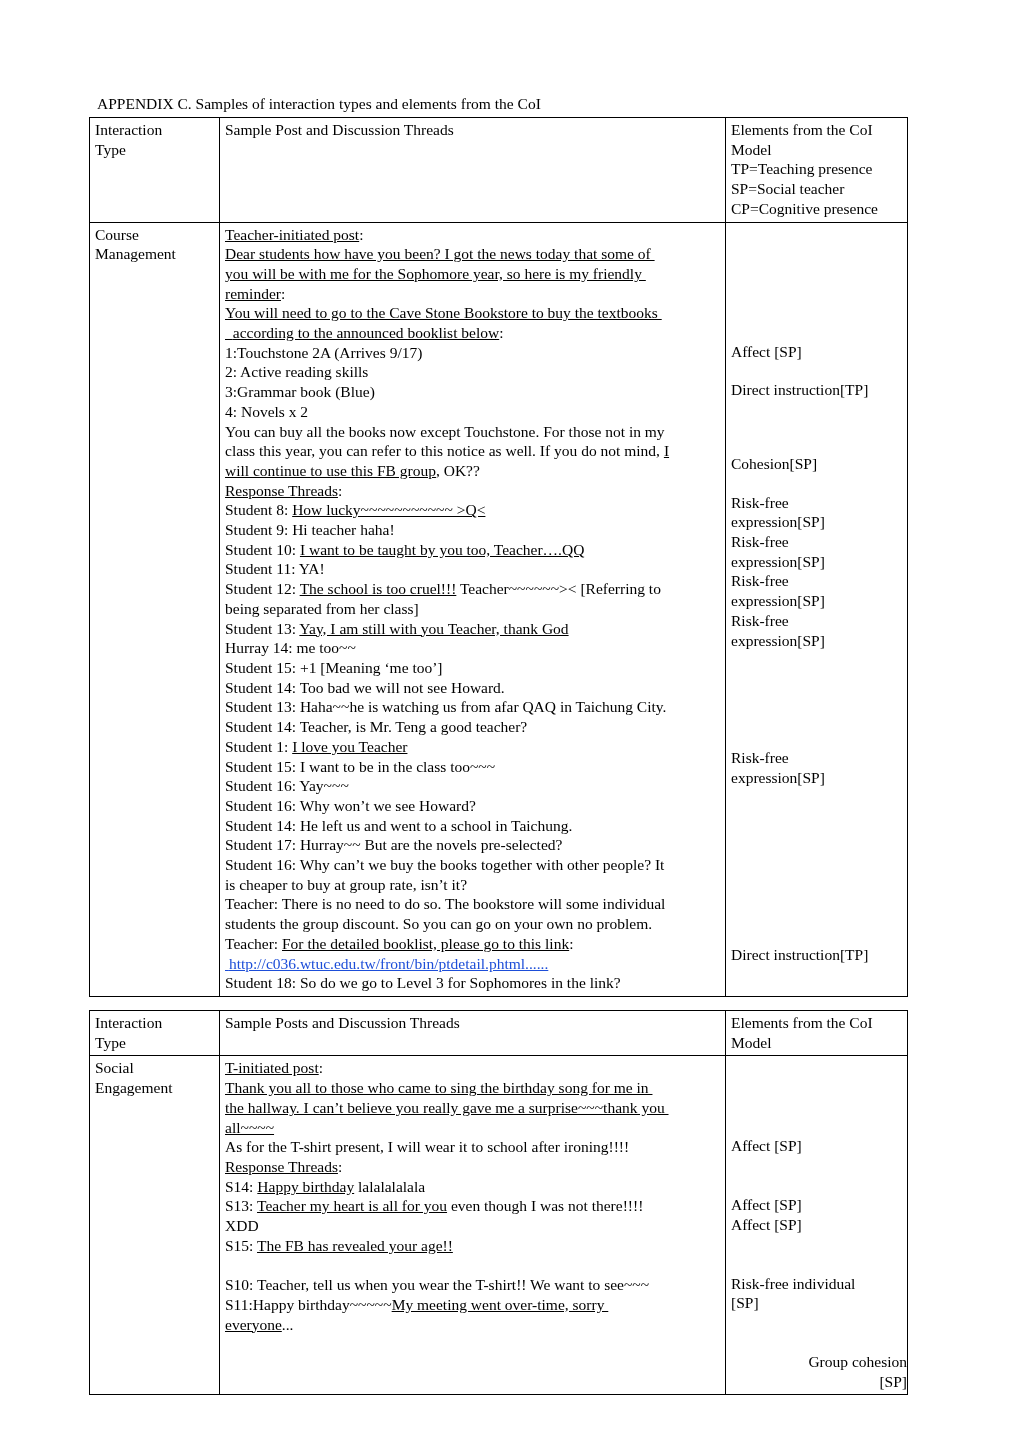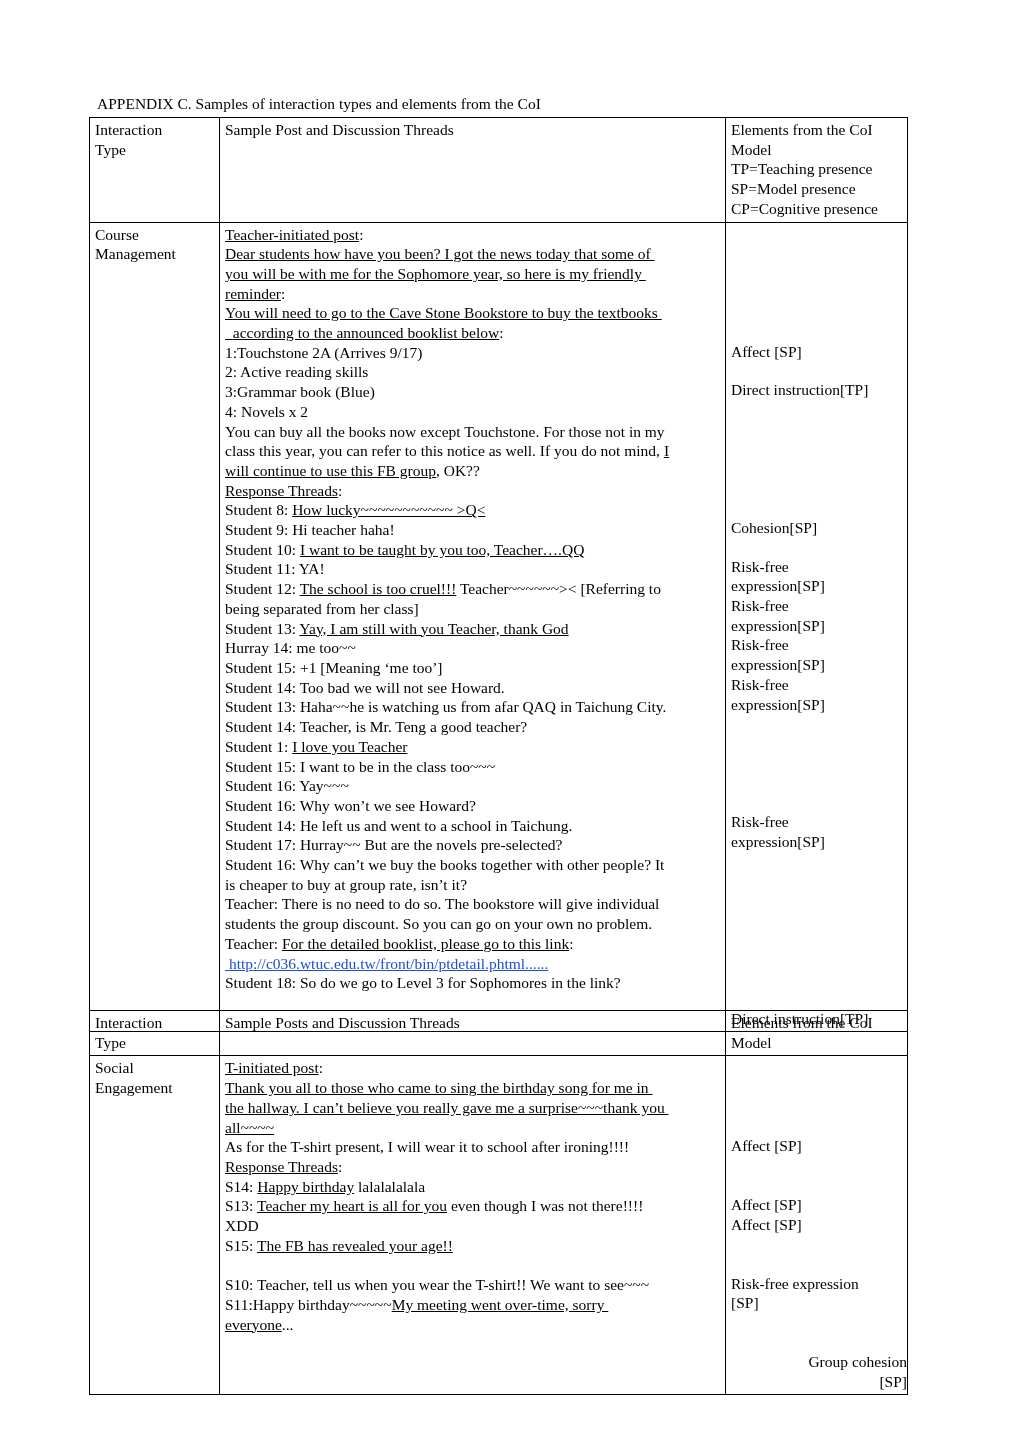--- a/index.html
+++ b/index.html
@@ -52,21 +52,21 @@
   .ln { display: block; white-space: pre-wrap; }
   .u  { text-decoration: underline; }
   .link {
     color: #1d4ed8;
     text-decoration: underline;
   }
   .elem-line { display: block; white-space: pre-wrap; }
   
   .off-1 { margin-top: 117px; }   
   .off-2 { margin-top: 19px; }    
-  .off-3 { margin-top: 118px; }   
+  .off-3 { margin-top: 54px; }   
   .off-4 { margin-top: 19px; }    
   .off-5 { margin-top: 98px; }    
   .off-6 { margin-top: 157px; }   
 
   .t2-off-1 { margin-top: 78px; }   
   .t2-off-2 { margin-top: 39px; }   
   .t2-off-3 { margin-top: 0px; }    
   .t2-off-4 { margin-top: 39px; }   
   .t2-off-5 { margin-top: 39px; text-align: right; }   
 </style>
@@ -89,21 +89,21 @@
           <span class="ln">Interaction
 Type</span>
         </td>
         <td>
           <span class="ln">Sample Post and Discussion Threads</span>
         </td>
         <td>
           <span class="ln">Elements from the CoI</span>
           <span class="ln">Model</span>
           <span class="ln">TP=Teaching presence</span>
-          <span class="ln">SP=Model presence</span>
+          <span class="ln">SP=Social teacher</span>
           <span class="ln">CP=Cognitive presence</span>
         </td>
       </tr>
       <tr>
         <td>
           <span class="ln">Course
 Management</span>
         </td>
         <td>
           <div id="t1-body">
@@ -134,21 +134,21 @@
               <span class="ln"><span>Student 13: Haha~~he is watching us from afar QAQ in Taichung City.</span></span>
               <span class="ln"><span>Student 14: Teacher, is Mr. Teng a good teacher?</span></span>
               <span class="ln"><span>Student 1: </span><span class="u">I love you Teacher</span></span>
               <span class="ln"><span>Student 15: I want to be in the class too~~~</span></span>
               <span class="ln"><span>Student 16: Yay~~~</span></span>
               <span class="ln"><span>Student 16: Why won’t we see Howard?</span></span>
               <span class="ln"><span>Student 14: He left us and went to a school in Taichung.</span></span>
               <span class="ln"><span>Student 17: Hurray~~ But are the novels pre-selected?</span></span>
               <span class="ln"><span>Student 16: Why can’t we buy the books together with other people? It </span></span>
               <span class="ln"><span>is cheaper to buy at group rate, isn’t it?</span></span>
-              <span class="ln"><span>Teacher: There is no need to do so. The bookstore will give individual </span></span>
+              <span class="ln"><span>Teacher: There is no need to do so. The bookstore will some individual </span></span>
               <span class="ln"><span>students the group discount. So you can go on your own no problem.</span></span>
               <span class="ln"><span>Teacher: </span><span class="u">For the detailed booklist, please go to this link</span><span>:</span></span>
               <span class="ln"><span class="link"> http://c036.wtuc.edu.tw/front/bin/ptdetail.phtml......</span></span>
               <span class="ln"><span>Student 18: So do we go to Level 3 for Sophomores in the link?</span></span>
             </div>
         </td>
         <td>
           <div id="t1-elems">
               <span class="elem-line off-1">Affect [SP]</span>
               <span class="elem-line off-2">Direct instruction[TP]</span>
@@ -211,21 +211,21 @@
               <span class="ln"><span>S10: Teacher, tell us when you wear the T-shirt!! We want to see~~~</span></span>
               <span class="ln"><span>S11:Happy birthday~~~~~</span><span class="u">My meeting went over-time, sorry </span></span>
               <span class="ln"><span class="u">everyone</span><span>...</span></span>
             </div>
         </td>
         <td>
           <div id="t2-elems">
               <span class="elem-line t2-off-1">Affect [SP]</span>
               <span class="elem-line t2-off-2">Affect [SP]</span>
               <span class="elem-line t2-off-3">Affect [SP]</span>
-              <span class="elem-line t2-off-4">Risk-free expression
+              <span class="elem-line t2-off-4">Risk-free individual
 [SP]</span>
               <span class="elem-line t2-off-5">Group cohesion
 [SP]</span>
             </div>
         </td>
       </tr>
     </tbody>
   </table>
 
 </div>

